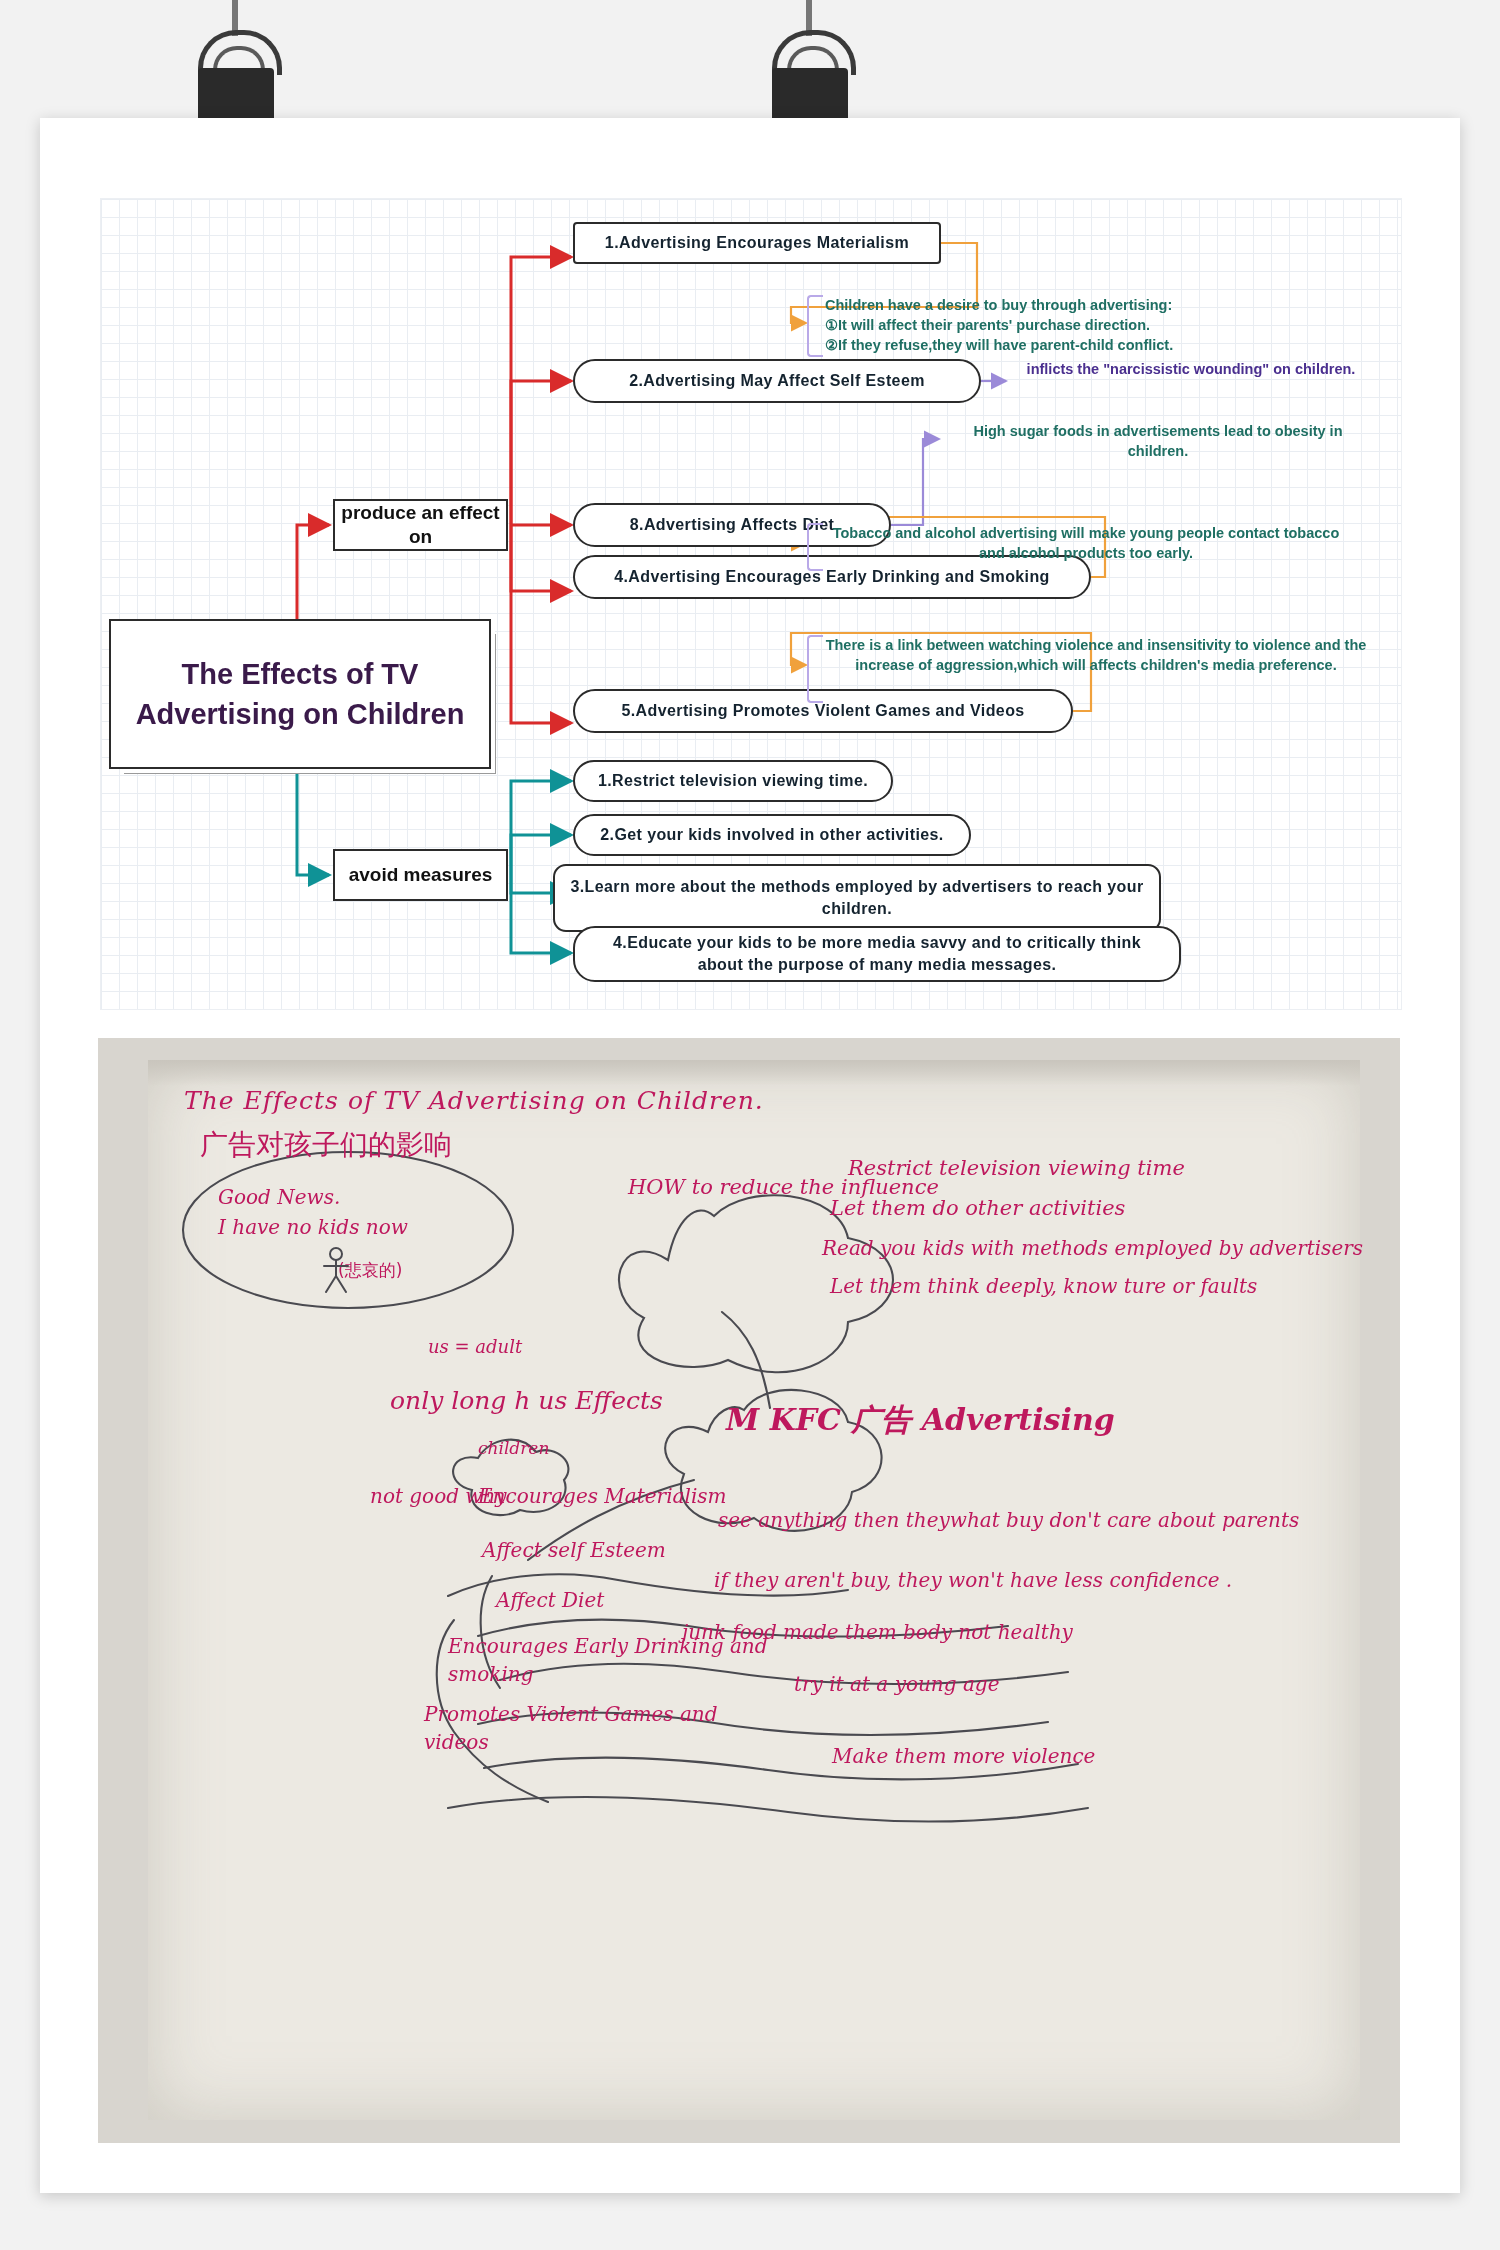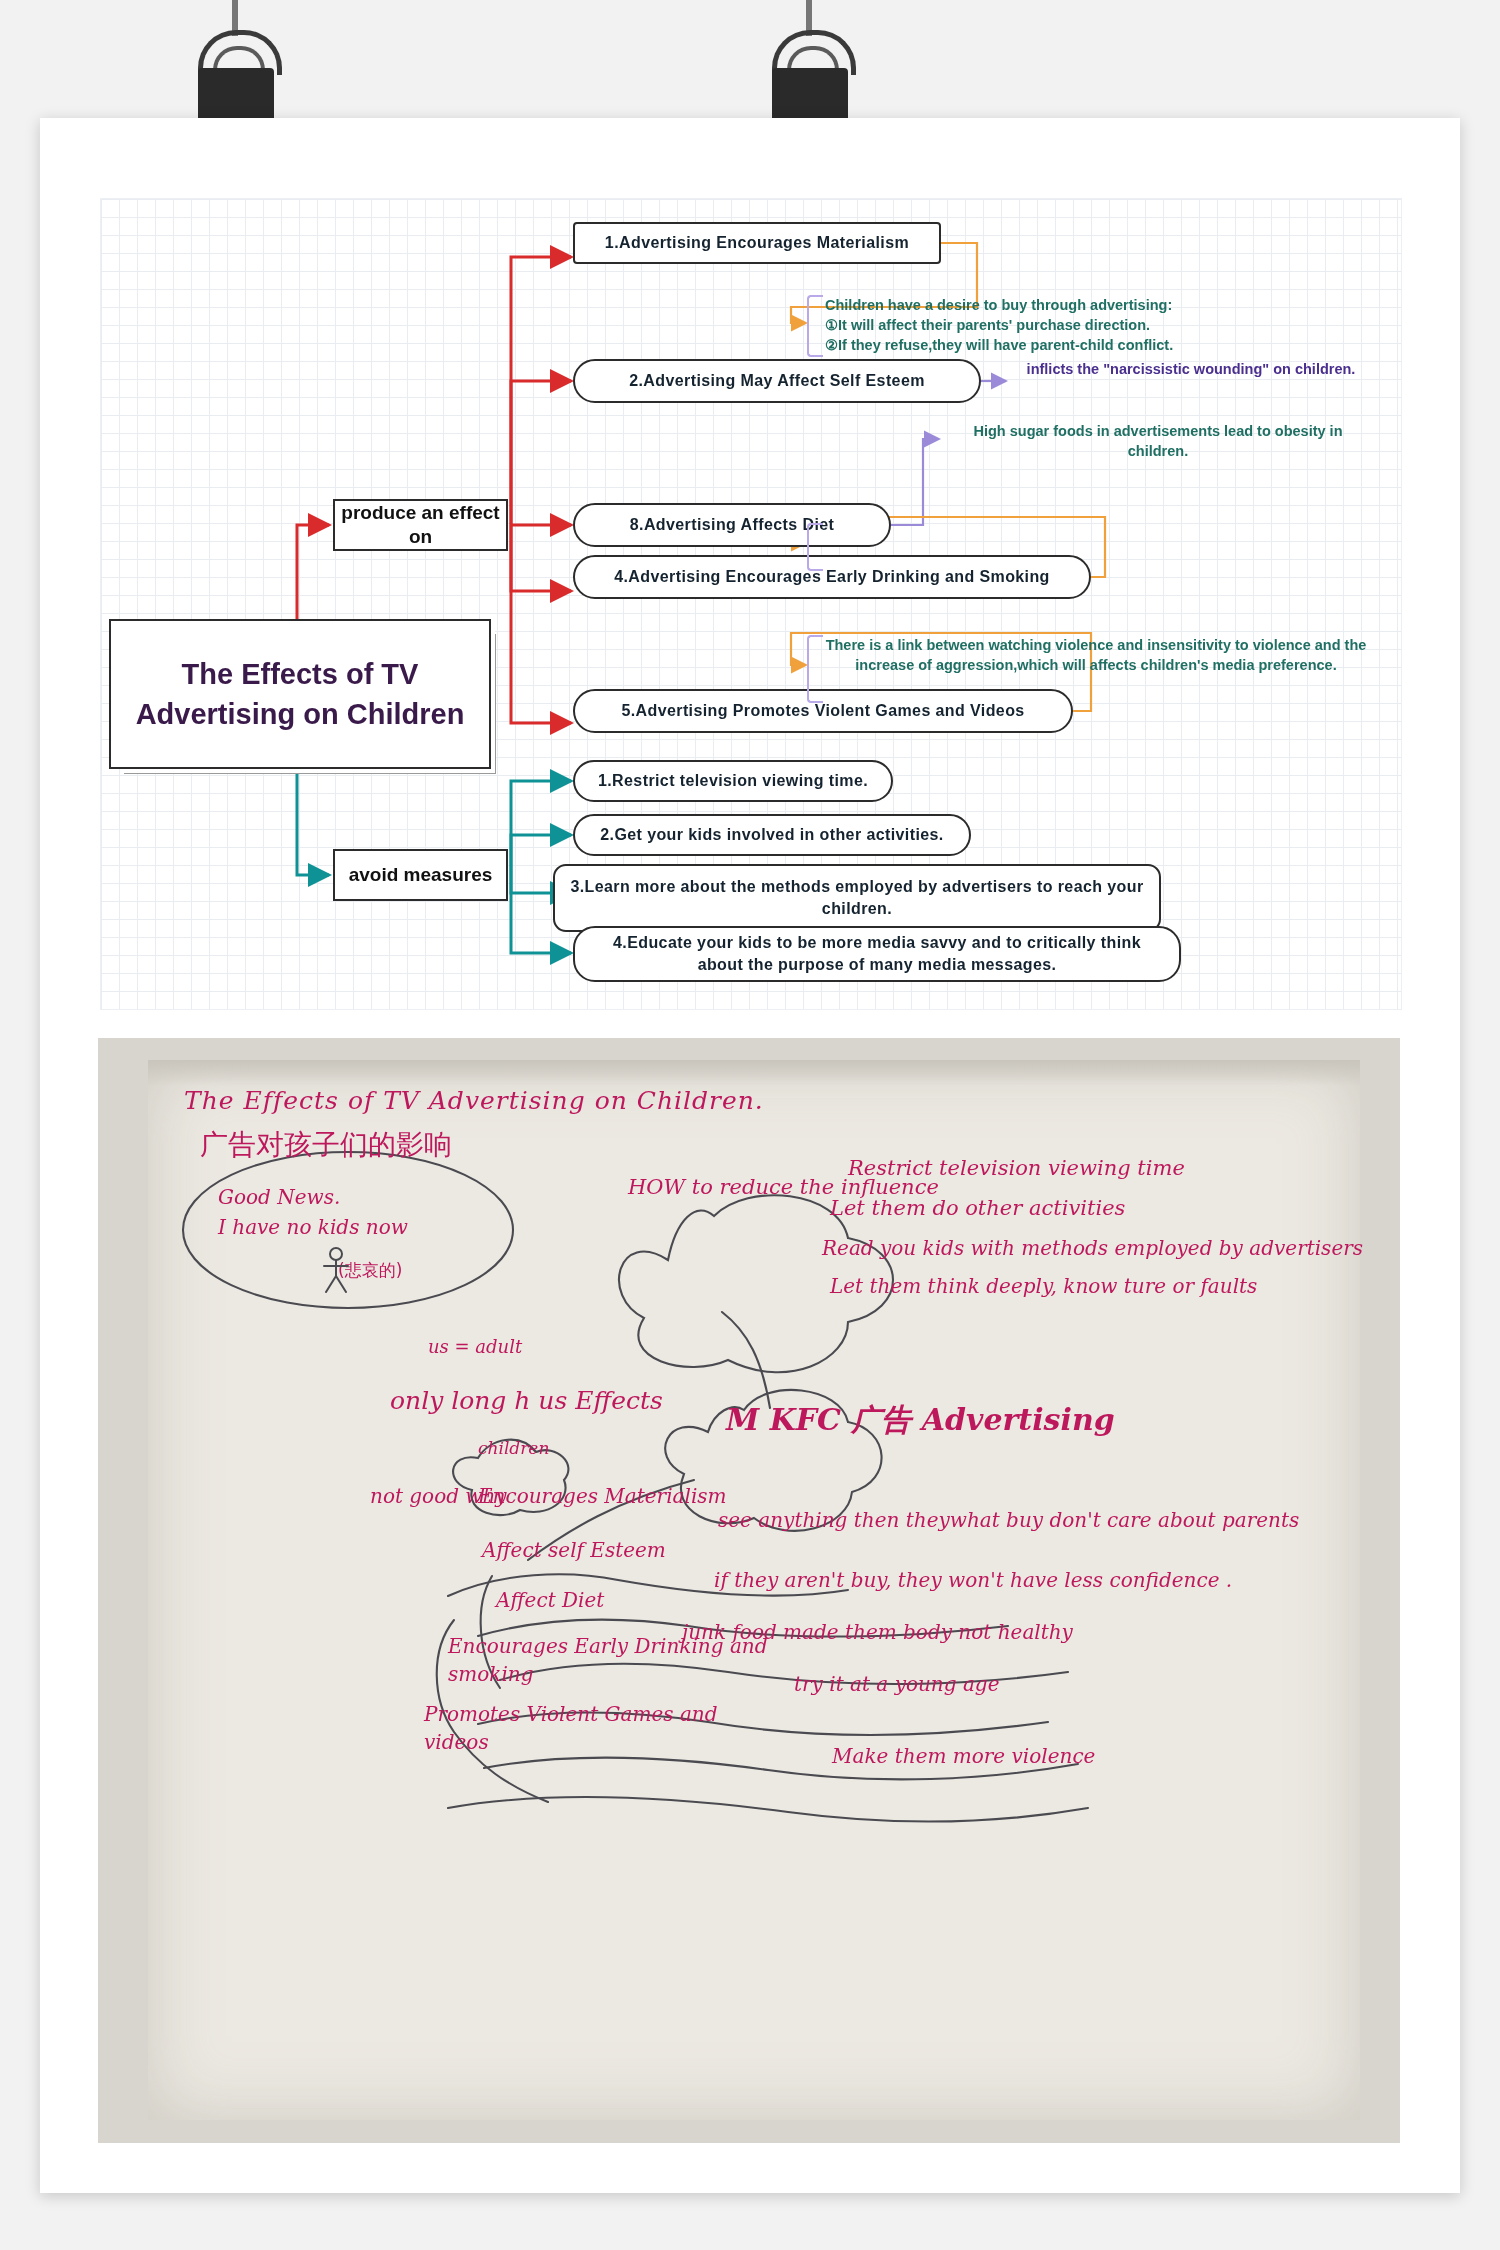--- a/index.html
+++ b/index.html
@@ -187,20 +187,21 @@
     <div class="note purple" style="left:906px;top:160px;width:350px;height:44px;">
       <span style="display:block;">inflicts the "narcissistic wounding" on children.</span>
     </div>
 
     <div class="note teal" style="left:838px;top:222px;width:420px;height:44px;">
       <span style="display:block;">High sugar foods in advertisements lead to obesity in children.</span>
     </div>
 
     <div class="note teal" style="left:706px;top:324px;width:540px;height:44px;">
       <span class="note-bracket"></span>
+      <span style="display:block;">Tobacco and alcohol advertising will make young people contact tobacco and alcohol products too early.</span>
     </div>
 
     <div class="note teal" style="left:706px;top:436px;width:560px;height:64px;">
       <span class="note-bracket"></span>
       <span style="display:block;">There is a link between watching violence and insensitivity to violence and the increase of aggression,which will affects children's media preference.</span>
     </div>
 
     <div class="node lvl1 rounded" style="left:472px;top:561px;width:320px;height:42px;">
       <span>1.Restrict television viewing time.</span>
     </div>

